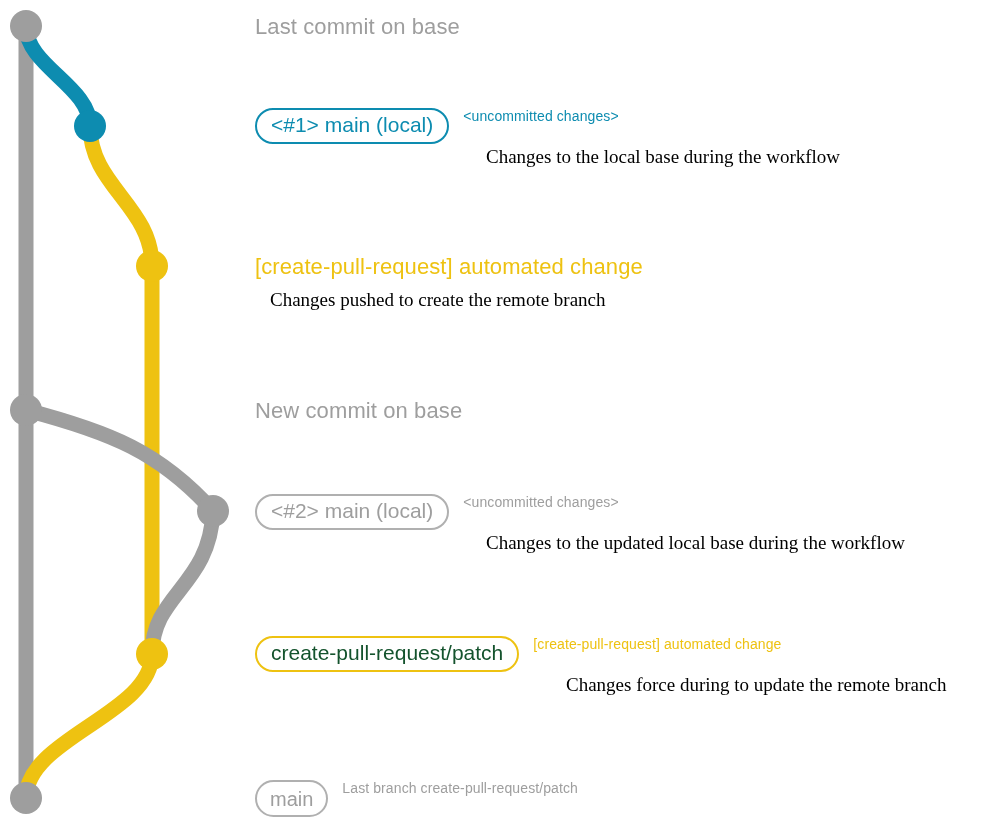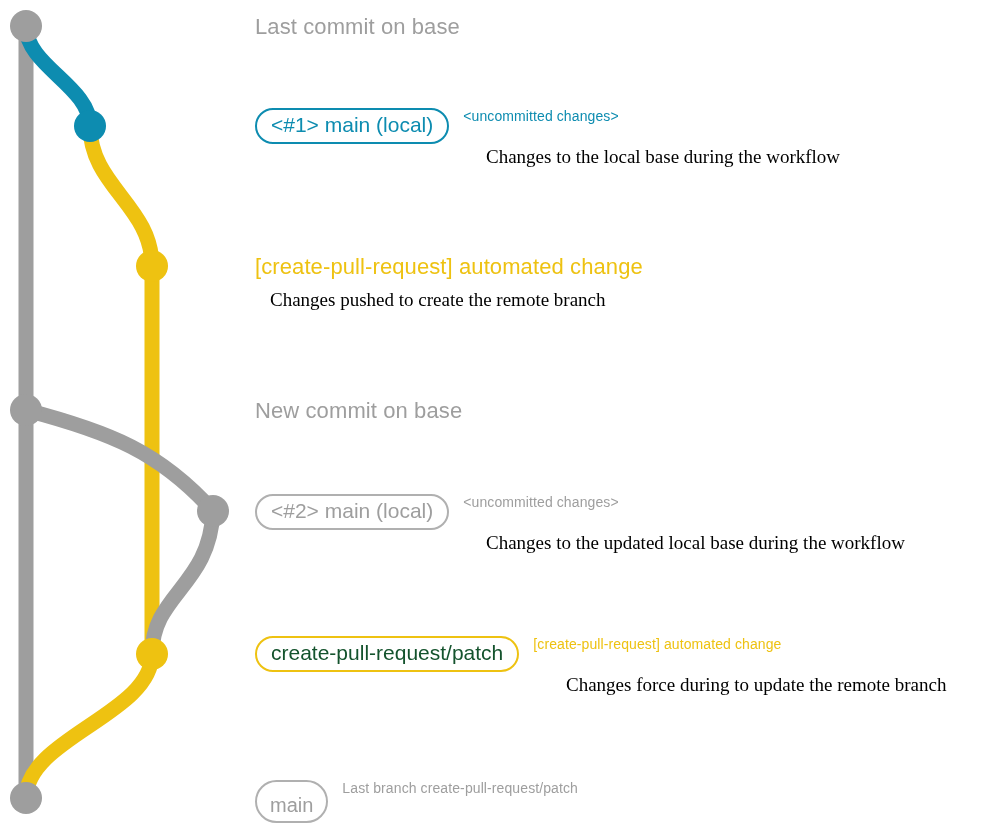--- a/index.html
+++ b/index.html
@@ -50,21 +50,21 @@
     font-size: 21px;
     line-height: 1.15;
     color: #9e9e9e;
     background: #ffffff;
     box-sizing: border-box;
   }
   .pill.blue   { border-color: #0d8cb0; color: #0d8cb0; }
   .pill.yellow { border-color: #eec211; color: #14532d; }
   .pill.gray   { border-color: #b0b0b0; color: #9e9e9e; }
 
-  .pill.small { font-size: 20px; padding: 12px 13px 4px 13px; }
+  .pill.small { font-size: 20px; padding: 6px 13px 4px 13px; }
 
   .subject {
     font-size: 14px;
     line-height: 1.15;
     letter-spacing: 0.1px;
   }
   .subject.blue   { color: #0d8cb0; }
   .subject.yellow { color: #eec211; }
   .subject.gray   { color: #9e9e9e; }
 

